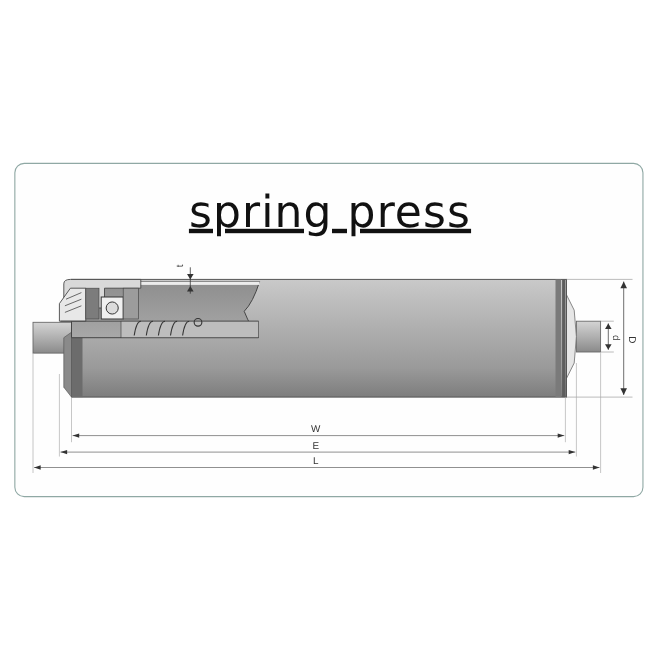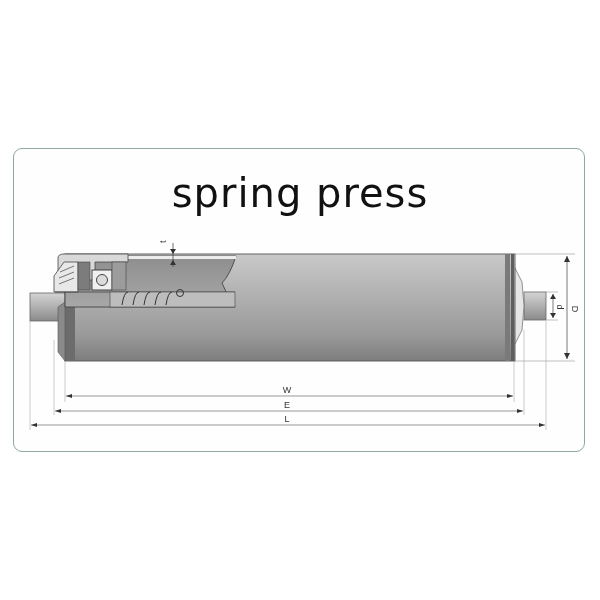--- a/index.html
+++ b/index.html
@@ -1,18 +1,18 @@
 <!DOCTYPE html>
 <html><head>
 <meta charset="utf-8">
 <style>
   html,body{margin:0;padding:0;background:#ffffff;}
   body{width:600px;height:600px;position:relative;overflow:hidden;font-family:"DejaVu Sans",sans-serif;}
   .card{position:absolute;left:13px;top:148px;width:572px;height:304px;border:1.5px solid #8fa8a4;border-radius:9px;background:#fefefe;box-sizing:border-box;}
-  .title{position:absolute;left:0;top:170px;width:600px;text-align:center;font-size:40px;color:#111;letter-spacing:1px;font-family:"DejaVu Sans",sans-serif;}
+  .title{position:absolute;left:0;top:170px;width:600px;text-align:center;font-size:40px;color:#111;letter-spacing:1px;font-family:"DejaVu Sans",sans-serif;text-decoration:underline;}
   svg{position:absolute;left:0;top:0;}
   .dimlabel{font-family:"Liberation Sans",sans-serif;font-size:9px;fill:#333;}
 </style>
 </head>
 <body>
 
 <div class="card"></div>
 <div class="title">spring press</div>
 
 <svg width="600" height="600" viewBox="0 0 600 600">

